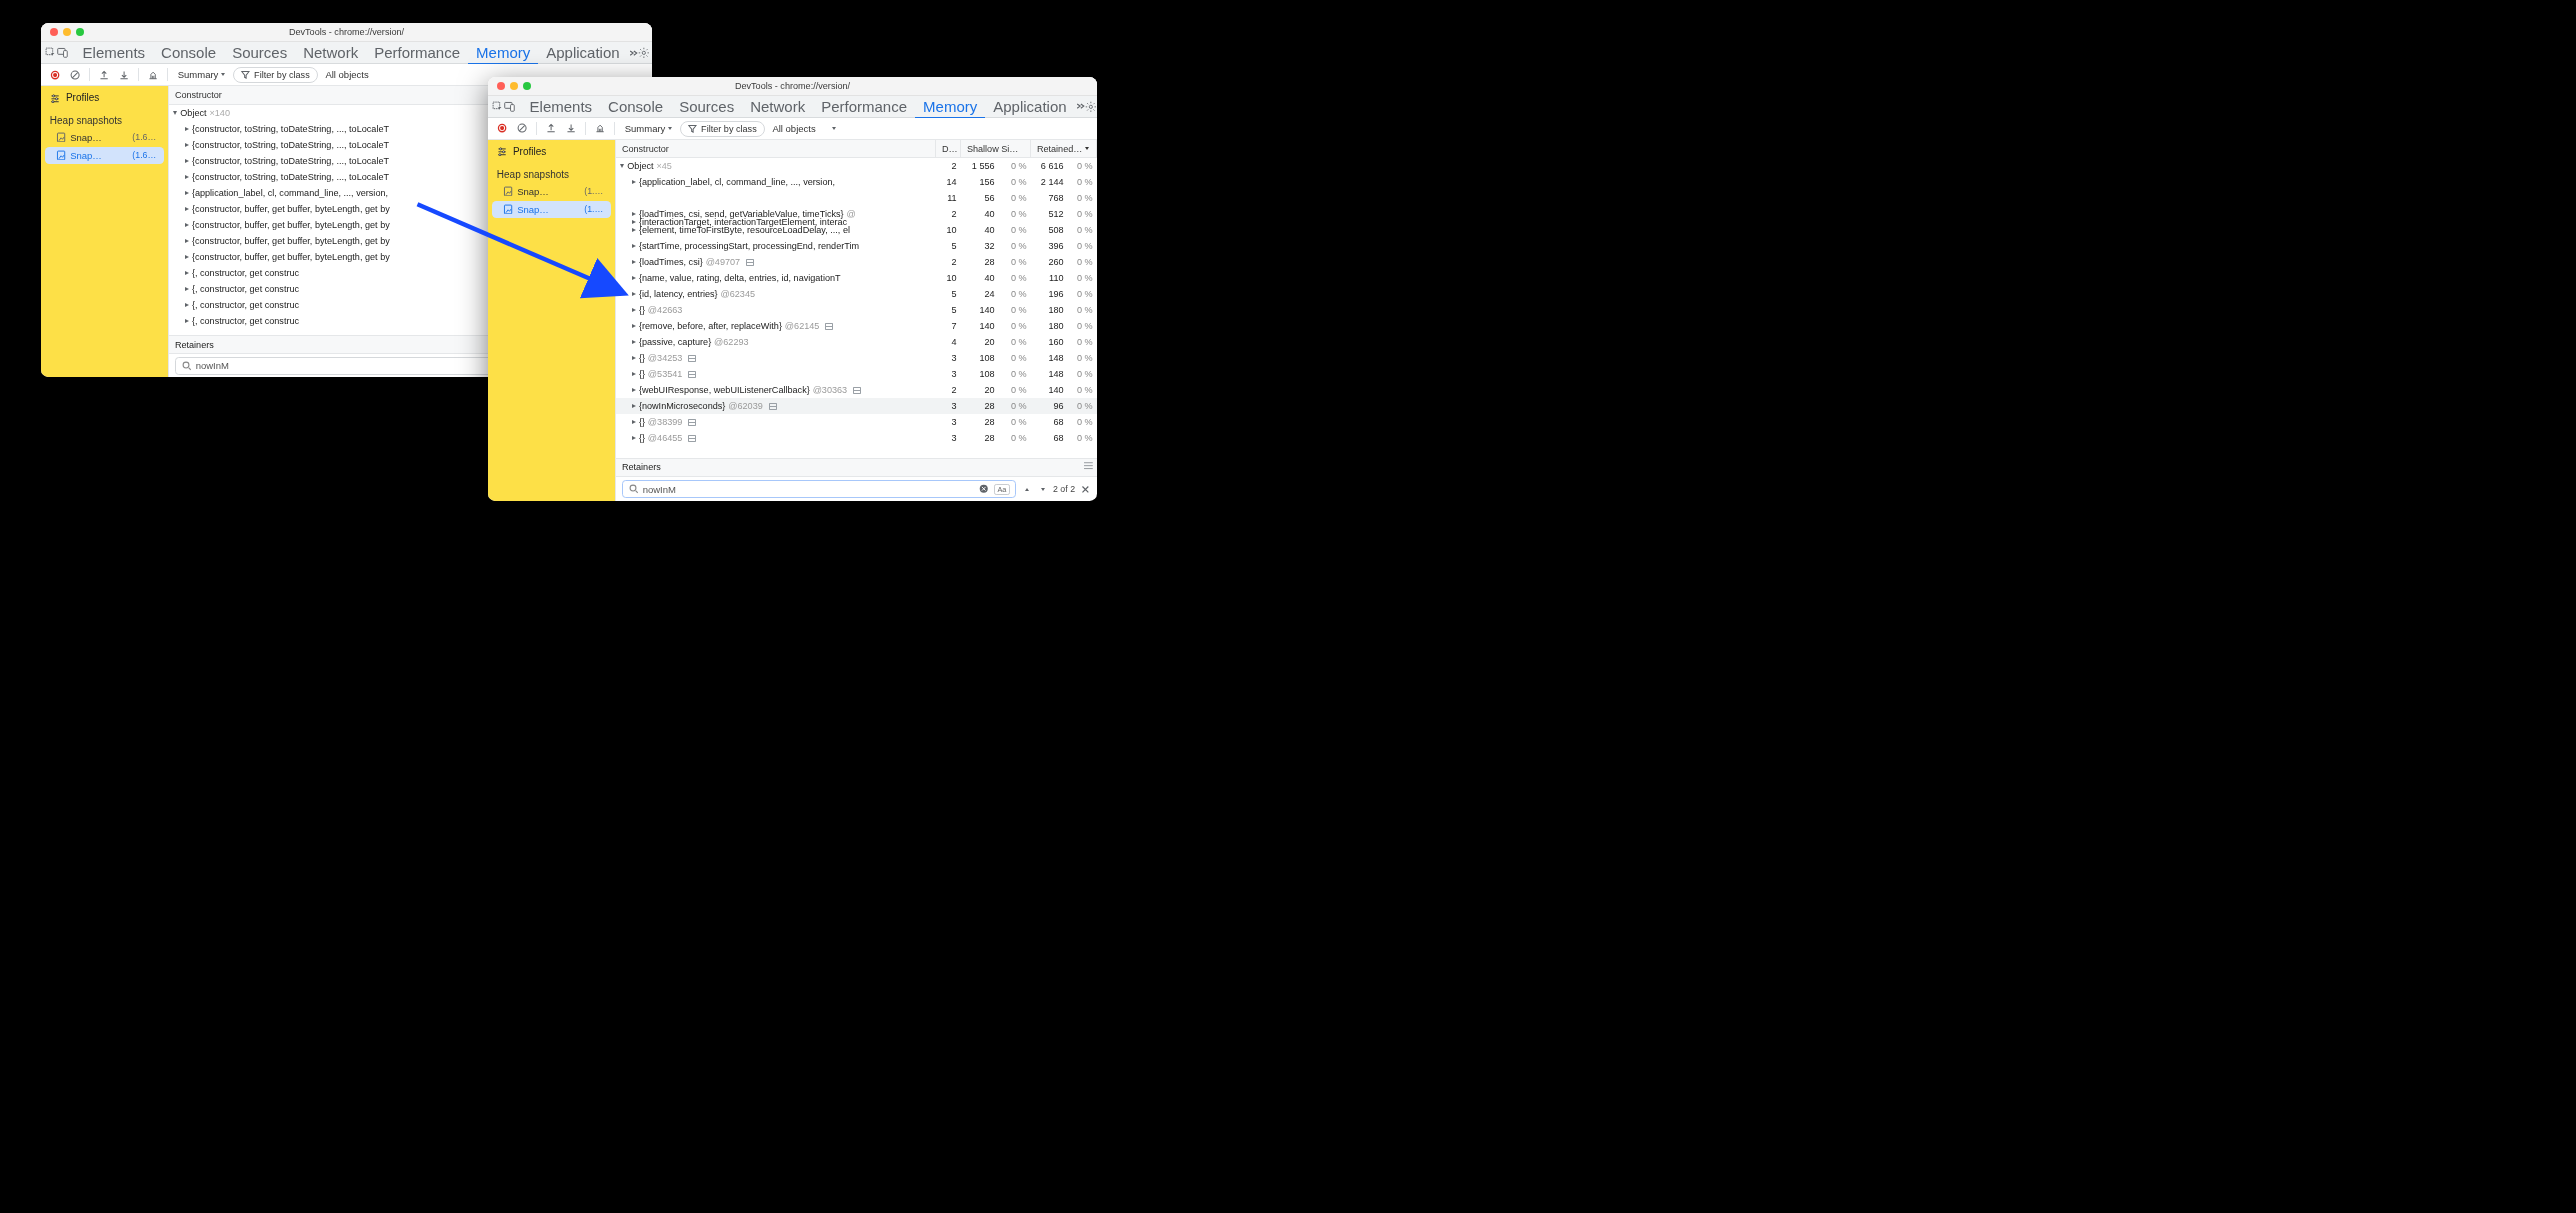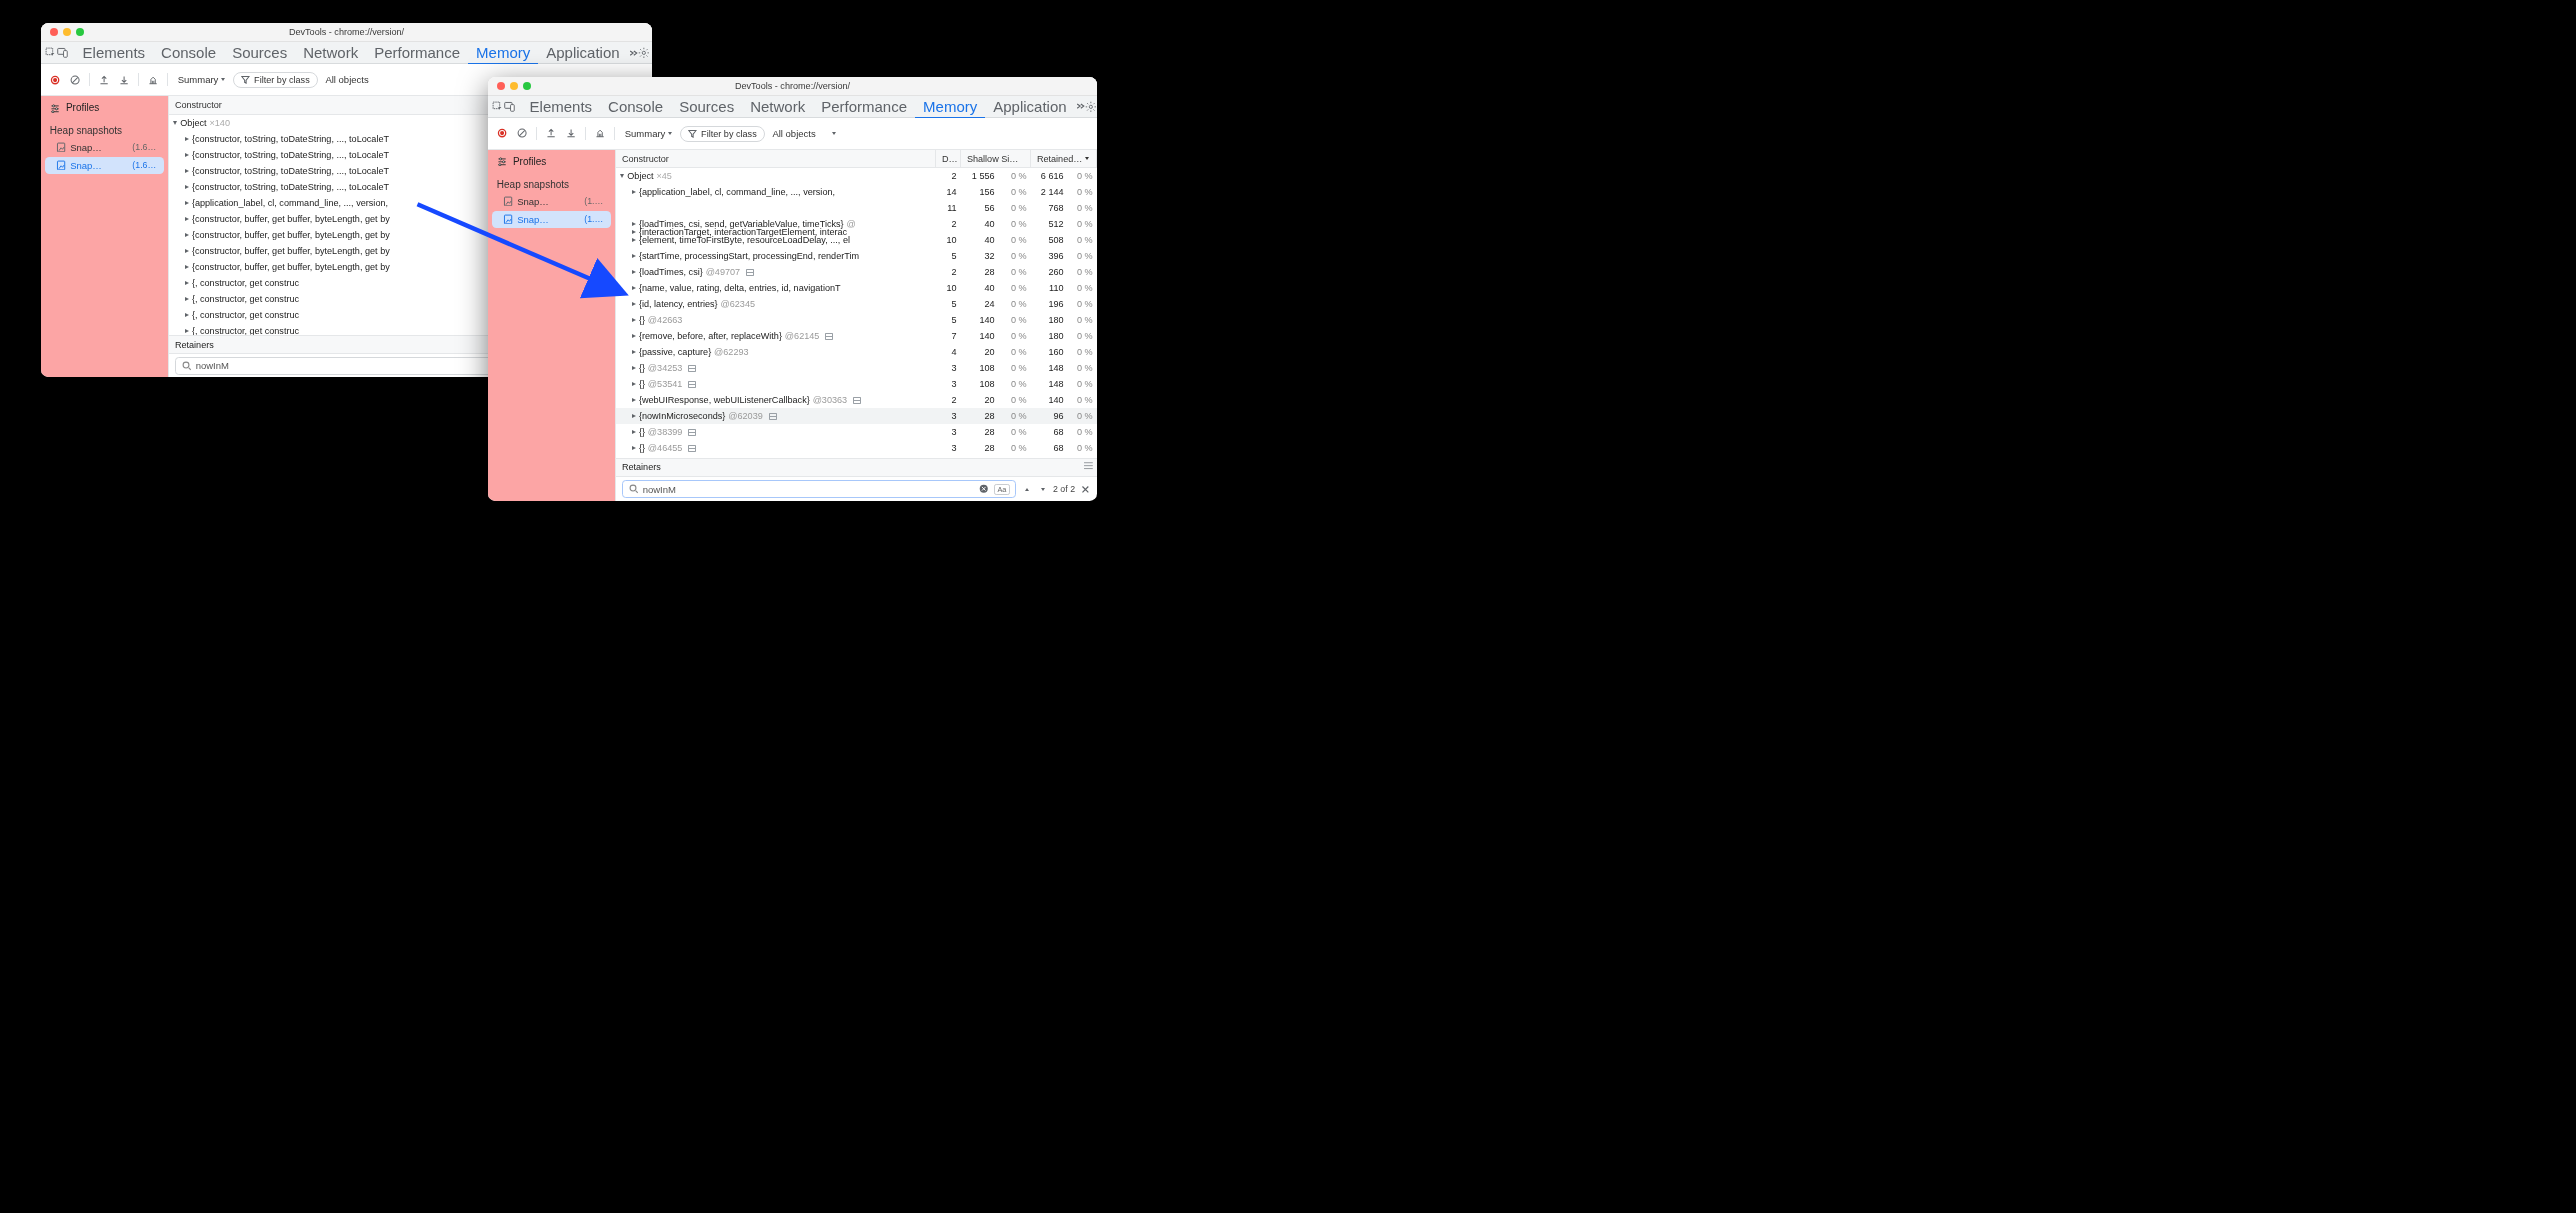--- a/index.html
+++ b/index.html
@@ -38,39 +38,39 @@
   .tabbar {
     display:flex; align-items:center; height:22px; background:#f1f3f4;
     padding:0 4.4px; border-bottom:0.7px solid #d8dbdd; gap:0;
   }
   .tabbar .icon-btn { width:19px; height:19px; display:flex; align-items:center; justify-content:center; color:#5f6368; cursor:pointer;}
   .tabbar .sep { width:0.7px; height:13px; background:#d3d6d9; margin:0 2.9px;}
   .tab { padding:0 8px; height:22px; display:flex; align-items:center; color:#5f6368; cursor:pointer; font-size:15px;}
   .tab.active { color:#1a73e8; border-bottom:1.5px solid #1a73e8; }
   .tabbar .spacer { flex:1; }
   .toolbar {
-    display:flex; align-items:center; height:32px; background:#fff;
+    display:flex; align-items:center; height:22px; background:#fff;
     padding:0 4.4px; border-bottom:0.7px solid #e5e7e9; gap:1.5px;
   }
   .toolbar .icon-btn { width:19px; height:19px; display:flex; align-items:center; justify-content:center; color:#5f6368; cursor:pointer;}
   .toolbar .rec { color:#d93025; }
   .toolbar .sep { width:0.7px; height:13px; background:#e0e3e6; margin:0 2.9px;}
   .select {
     display:flex; align-items:center; gap:2.9px; padding:0 5.9px; height:17.6px;
     color:#333; cursor:pointer; font-size:9.5px;
   }
   .pill {
     display:flex; align-items:center; gap:4.4px; padding:0 7.3px; height:16px;
     border:0.7px solid #d5d8db; border-radius:8px; color:#333; cursor:pointer; font-size:9.1px;
     background:#fff;
   }
   .body { display:flex; flex:1; min-height:0;}
   .sidebar {
     width:128px; border-right:0.7px solid #e5e7e9; display:flex; flex-direction:column;
-    background:#fca5a5;
+    background:#fde047;
   }
   .side-header{display:flex;align-items:center;gap:5.9px;padding:5.9px 8.8px;color:#222;font-size:10px;}
   .side-section{padding:5.9px 8.8px 1.5px;color:#333;font-size:10px;}
   .side-item{display:flex;gap:4.4px;padding:2.9px 7.3px 2.9px 10.2px;border-radius:4.4px;margin:1.5px 4.4px;cursor:pointer;font-size:9.5px;color:#333;white-space:nowrap;overflow:hidden;}
   .side-item.active{background:#d2e3fc;color:#1a73e8;}
   .side-item .sz{margin-left:auto;color:#666;font-size:8.8px;}
   .side-item.active .sz{color:#1a73e8;}
   .main{flex:1;min-width:0;display:flex;flex-direction:column;}
   .col-head{display:flex;background:#f7f8f9;border-bottom:0.7px solid #e5e7e9;font-size:9.1px;color:#333;}
   .col-head .c{padding:3.7px 5.9px;border-right:0.7px solid #e5e7e9;white-space:nowrap;overflow:hidden;text-overflow:ellipsis;}

